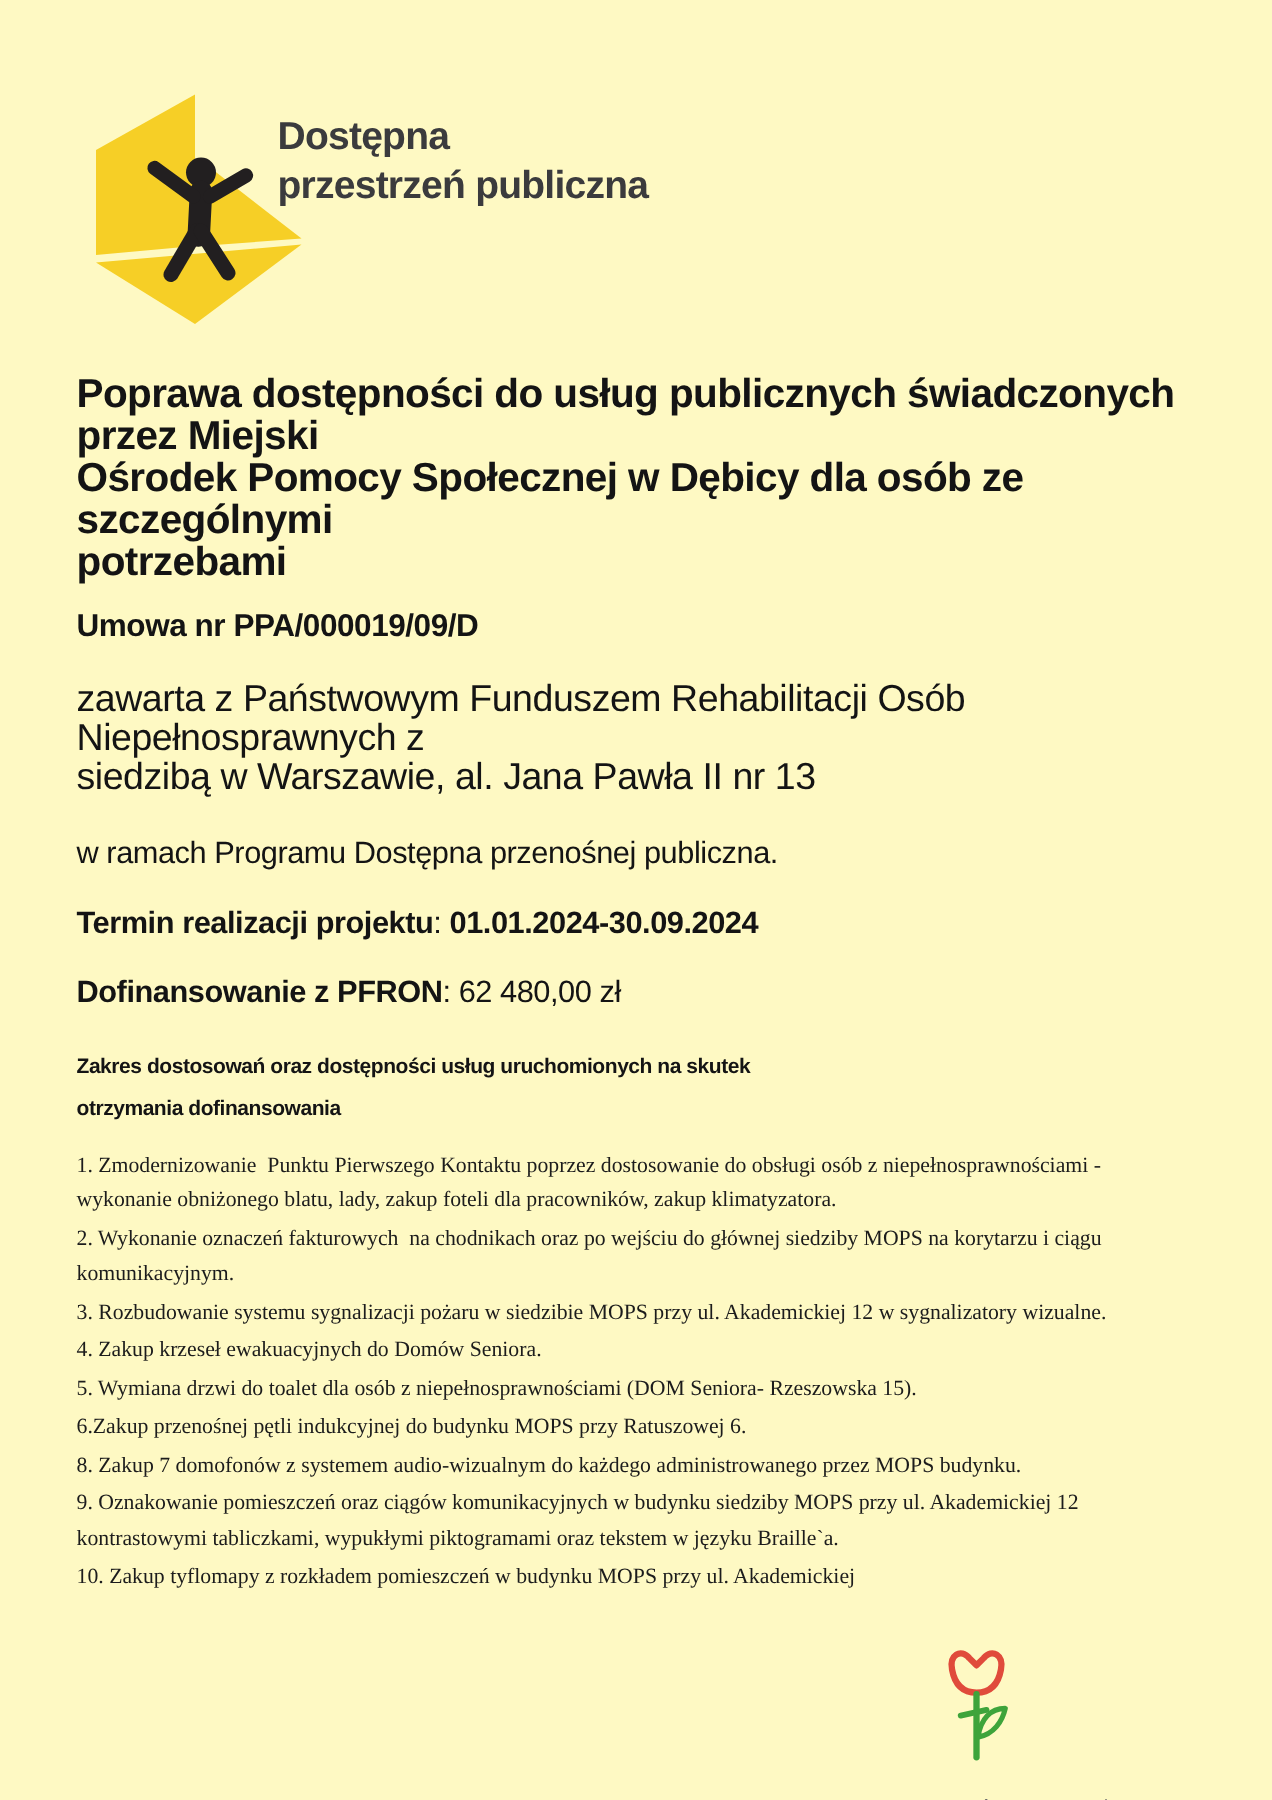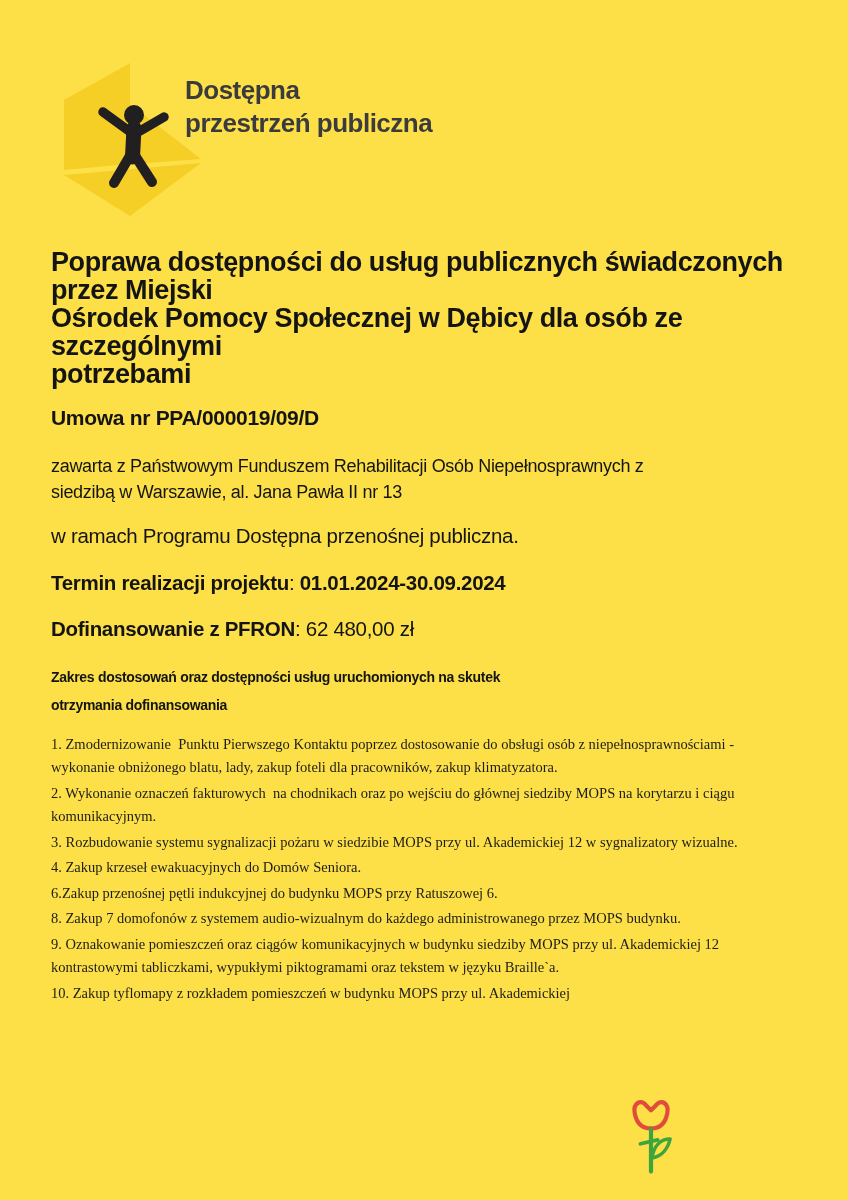--- a/index.html
+++ b/index.html
@@ -1,35 +1,35 @@
 <!DOCTYPE html>
 <html lang="pl"><head>
 <meta charset="utf-8">
 <style>
   html,body { margin:0; padding:0; background:#ffffff; }
   .doc {
-    position:relative; width:848px; height:1200px; background:#fde047;
+    position:relative; width:848px; height:1200px; background:#fef9c3;
     font-family:"Liberation Sans", sans-serif; color:#141414; overflow:hidden;
   }
   .prewrap { white-space:pre-wrap; }
 
   
   .hdr { position:relative; height:222px; }
   .program-logo { position:absolute; left:57px; top:58px; width:150px; height:165px; }
   .brand-text {
     position:absolute; left:185px; top:74px;
     font-weight:700; font-size:26px; line-height:33px; letter-spacing:-0.5px;
     color:#3b3b3d;
   }
 
   
   .main { padding:0 51px; }
   .title { margin:26px 0 0; font-weight:700; font-size:27px; line-height:28px; letter-spacing:-0.4px; }
   .h-umowa { margin-top:16px; font-weight:700; font-size:21px; line-height:28px; letter-spacing:-0.3px; }
-  .umowa-body { margin-top:2px; font-size:18px; line-height:26px; letter-spacing:-0.3px; }
+  .umowa-body { margin-top:2px; font-size:25px; line-height:26px; letter-spacing:-0.3px; }
   .umowa-program { margin-top:6px; font-size:20.5px; line-height:26px; letter-spacing:-0.3px; }
   .modul { margin-top:14px; font-size:20.5px; line-height:28px; letter-spacing:-0.3px; }
   .kv { margin-top:16px; font-size:20.5px; line-height:26px; letter-spacing:-0.3px; }
   .b { font-weight:700; }
   .zakres { margin-top:16px; font-weight:700; font-size:14px; line-height:28px; letter-spacing:-0.3px; }
   .list { margin-top:14px; font-family:"Liberation Serif", serif; font-size:14.5px; color:#1c1c1c; }
   .list p { margin:0 0 2px; line-height:23.5px; white-space:pre-wrap; }
 
   
   .pfron { position:absolute; left:628px; top:1096px; display:flex; align-items:flex-start;flex-direction:column; }
@@ -76,20 +76,21 @@
     <p class="kv"><span class="b">Dofinansowanie z PFRON</span><span class="prewrap">: </span><span>62 480,00 zł</span></p>
 
     <p class="zakres prewrap">Zakres dostosowań oraz dostępności usług uruchomionych na skutek
 otrzymania dofinansowania</p>
 
     <div class="list">
       <p>1. Zmodernizowanie  Punktu Pierwszego Kontaktu poprzez dostosowanie do obsługi osób z niepełnosprawnościami - wykonanie obniżonego blatu, lady, zakup foteli dla pracowników, zakup klimatyzatora.</p>
       <p>2. Wykonanie oznaczeń fakturowych  na chodnikach oraz po wejściu do głównej siedziby MOPS na korytarzu i ciągu komunikacyjnym.</p>
       <p>3. Rozbudowanie systemu sygnalizacji pożaru w siedzibie MOPS przy ul. Akademickiej 12 w sygnalizatory wizualne.</p>
       <p>4. Zakup krzeseł ewakuacyjnych do Domów Seniora.</p>
+      <p>5. Wymiana drzwi do toalet dla osób z niepełnosprawnościami (DOM Seniora- Rzeszowska 15).</p>
       <p>6.Zakup przenośnej pętli indukcyjnej do budynku MOPS przy Ratuszowej 6.</p>
       <p>8. Zakup 7 domofonów z systemem audio-wizualnym do każdego administrowanego przez MOPS budynku.</p>
       <p>9. Oznakowanie pomieszczeń oraz ciągów komunikacyjnych w budynku siedziby MOPS przy ul. Akademickiej 12 kontrastowymi tabliczkami, wypukłymi piktogramami oraz tekstem w języku Braille`a.</p>
       <p>10. Zakup tyflomapy z rozkładem pomieszczeń w budynku MOPS przy ul. Akademickiej</p>
     </div>
   </div>
 
   <div class="pfron">
     <svg class="pfron-tulip" viewBox="0 0 48 86" aria-hidden="true">
 

